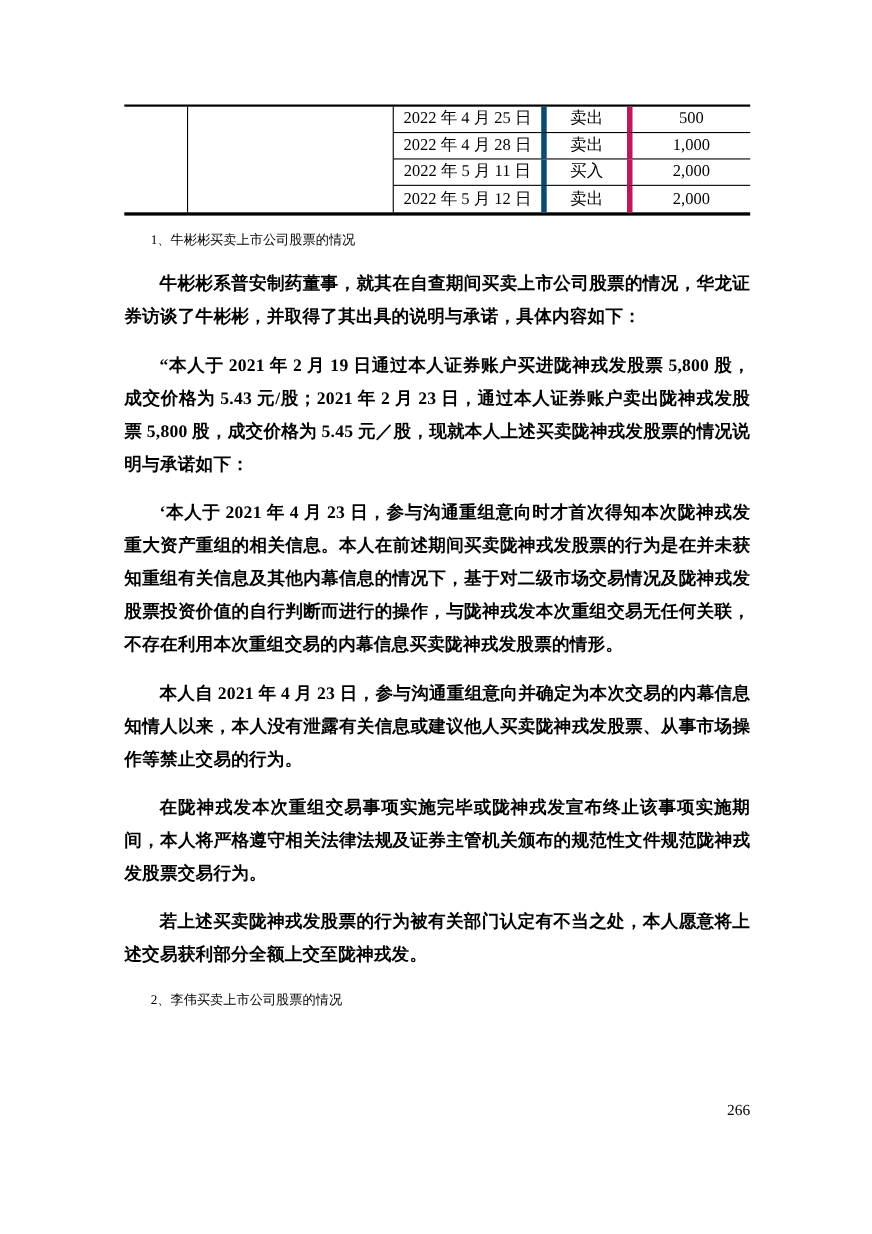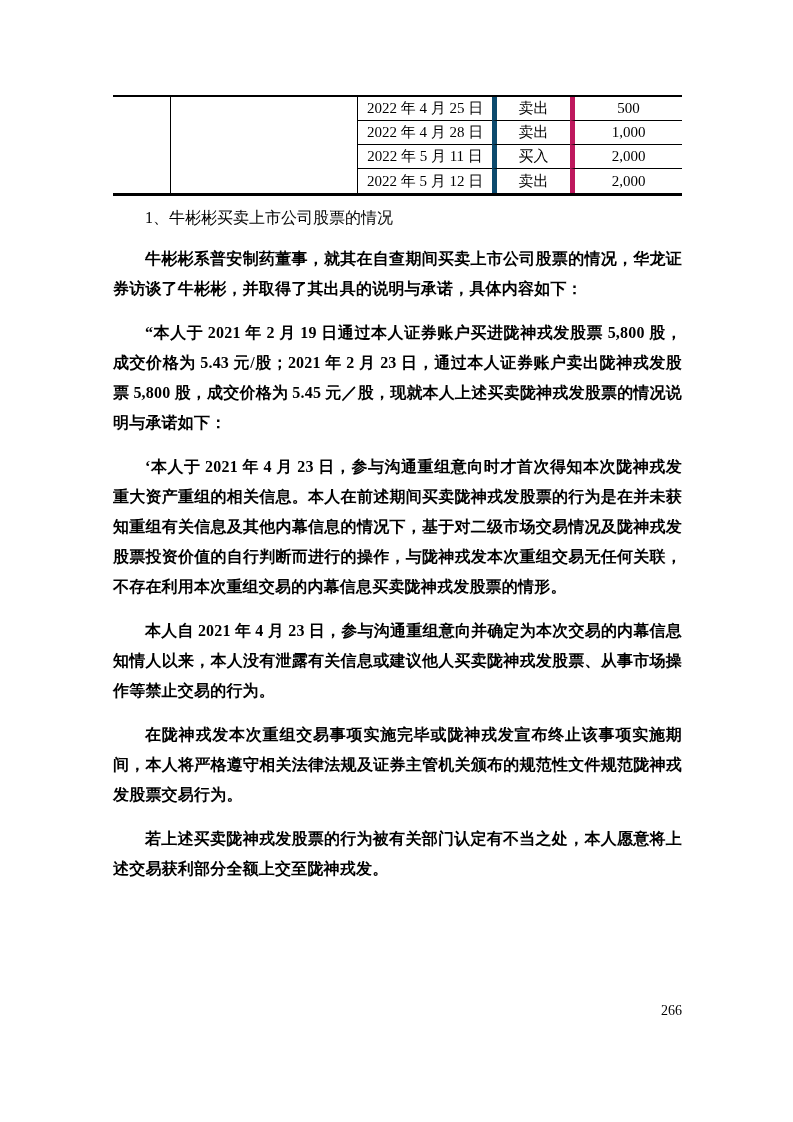--- a/index.html
+++ b/index.html
@@ -57,21 +57,21 @@
 
   
   .body-text {
     position: absolute;
     left: 113px;
     top: 193px;
     width: 569px;
   }
   .section-heading {
     margin: 13px 0 0 0;
-    font-size: 16px;
+    font-size: 12px;
     font-weight: normal;
     line-height: 24px;
     text-indent: 2em;
   }
   .body-text p {
     margin: 14px 0 0 0;
     font-size: 16px;
     line-height: 30px;
     text-indent: 2em;
     text-align: justify;
@@ -115,17 +115,18 @@
   </div>
 
   <div class="body-text">
     <h3 class="section-heading">1、牛彬彬买卖上市公司股票的情况</h3>
     <p>牛彬彬系普安制药董事，就其在自查期间买卖上市公司股票的情况，华龙证券访谈了牛彬彬，并取得了其出具的说明与承诺，具体内容如下：</p>
     <p>“本人于 2021 年 2 月 19 日通过本人证券账户买进陇神戎发股票 5,800 股，成交价格为 5.43 元/股；2021 年 2 月 23 日，通过本人证券账户卖出陇神戎发股票 5,800 股，成交价格为 5.45 元／股，现就本人上述买卖陇神戎发股票的情况说明与承诺如下：</p>
     <p>‘本人于 2021 年 4 月 23 日，参与沟通重组意向时才首次得知本次陇神戎发重大资产重组的相关信息。本人在前述期间买卖陇神戎发股票的行为是在并未获知重组有关信息及其他内幕信息的情况下，基于对二级市场交易情况及陇神戎发股票投资价值的自行判断而进行的操作，与陇神戎发本次重组交易无任何关联，不存在利用本次重组交易的内幕信息买卖陇神戎发股票的情形。</p>
     <p>本人自 2021 年 4 月 23 日，参与沟通重组意向并确定为本次交易的内幕信息知情人以来，本人没有泄露有关信息或建议他人买卖陇神戎发股票、从事市场操作等禁止交易的行为。</p>
     <p>在陇神戎发本次重组交易事项实施完毕或陇神戎发宣布终止该事项实施期间，本人将严格遵守相关法律法规及证券主管机关颁布的规范性文件规范陇神戎发股票交易行为。</p>
     <p>若上述买卖陇神戎发股票的行为被有关部门认定有不当之处，本人愿意将上述交易获利部分全额上交至陇神戎发。</p>
+    <h3 class="section-heading">2、李伟买卖上市公司股票的情况</h3>
   </div>
 
   <div class="page-number">266</div>
 
 </div>
 
 </body></html>

